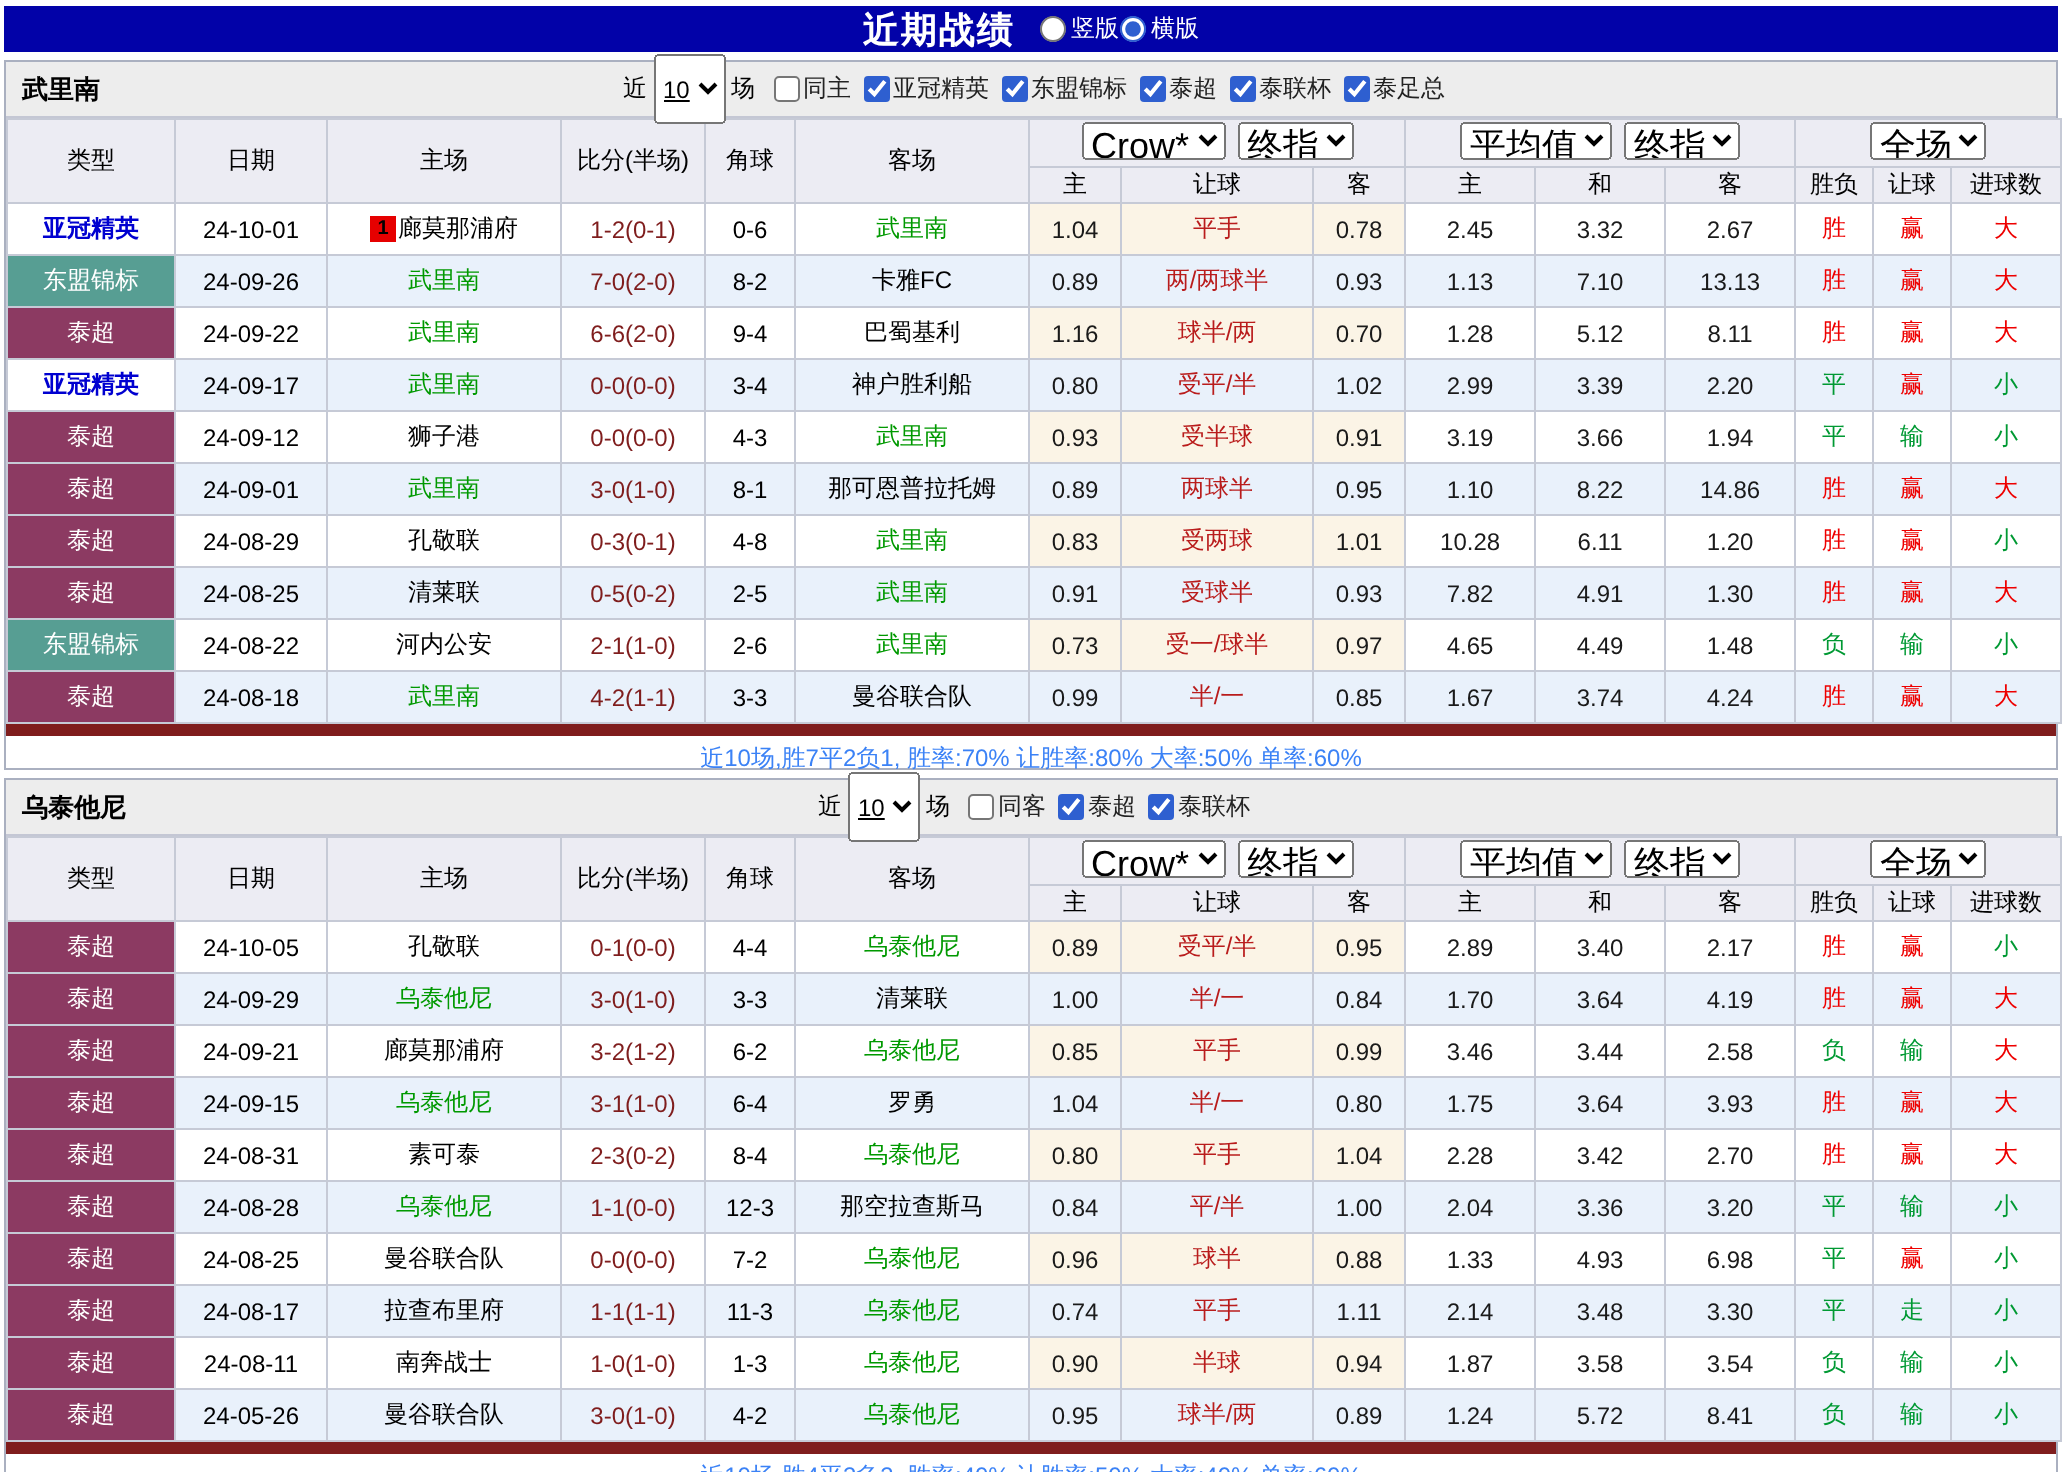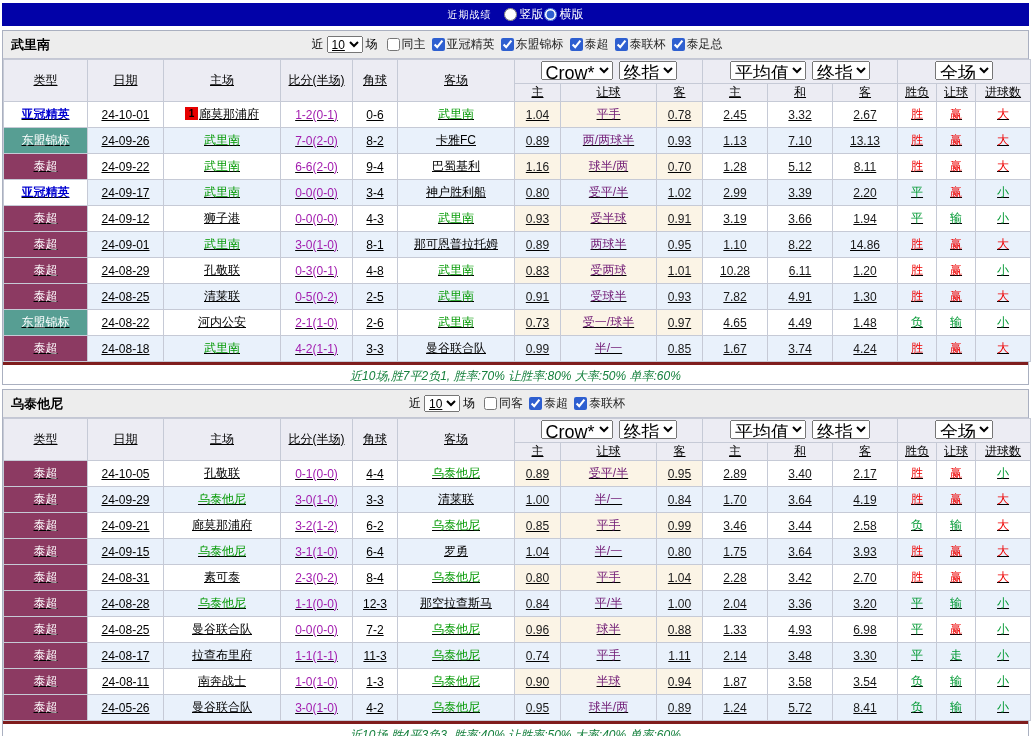--- a/index.html
+++ b/index.html
@@ -9,68 +9,68 @@
     font-size: 12px; color:#000; width:1031px;
   }
   .page { width:1027px; margin:3px auto 0 auto; }
 
   
   .topbar {
     background:#0202A8; height:23px;
     display:flex; align-items:center; justify-content:center; gap:12px;
     color:#fff;
   }
-  .topbar .title { font-weight:normal; font-size:10px; letter-spacing:1px; }
+  .topbar .title { font-weight:bold; font-size:18px; letter-spacing:1px; }
   .topbar label { display:inline-flex; align-items:center; gap:3px; color:#fff; cursor:pointer; }
   input[type=radio], input[type=checkbox] { accent-color:#2e5fd0; width:13px; height:13px; margin:0; }
 
   
   .section { margin-top:4px; border:1px solid #aab0c0; }
   .team-bar { position:relative; background:#EDEDED; border-bottom:1px solid #c4c7d4; height:28px; display:flex; align-items:center; }
   .team-name { font-weight:bold; font-size:13px; padding-left:8px; position:relative; z-index:2; }
   .filter { position:absolute; left:0; right:0; display:flex; justify-content:center; align-items:center; z-index:1; }
   .filter .f-lab { margin:0 3px; color:#000; }
-  .filter select { font-size:12px; height:17px;text-decoration:underline; }
+  .filter select { font-size:12px; height:35px;text-decoration:underline; }
   .filter label.chk { display:inline-flex; align-items:center; gap:2px; margin-left:6px; color:#222; cursor:pointer; }
 
   
-  table.grid { border-collapse:collapse; table-layout:fixed; width:100%; background:#fff;text-decoration:underline; }
+  table.grid { border-collapse:collapse; table-layout:fixed; width:100%; background:#fff; }
   .grid th, .grid td { border:1px solid #c6cad6; text-align:center; overflow:hidden; white-space:nowrap; padding:0 2px; }
   .grid thead th { background:#ECECF3; font-weight:normal; }
   .grid thead tr.hr1 th { height:21px; }
   .grid thead tr.hr2 th { height:18px; }
   .grid thead th.h-sel { padding:1px 0; }
   .grid thead select { font-size:18px; height:19px; margin:0 3px; }
   .grid tbody td { height:26px; }
   .grid tbody tr:nth-child(even) { background:#E9F1FB; }
   .grid tbody tr:nth-child(odd) td.cream { background:#FBF4E6; }
 
   td.type { font-size:12px; }
   .t-acl  { background:#fff; color:#0000D0; font-weight:bold; }
   .t-asean{ background:#579E93; color:#fff; }
   .t-thai { background:#8C3A62; color:#fff; }
 
-  td.score { color:#a21caf; }
+  td.score { color:#7f1d1d; }
   td.team span { color:#000; }
   td.team.self span.tname, td.team span.self { color:#009900; }
-  td.hcap { color:#701a75; }
+  td.hcap { color:#b91c1c; }
   td.num  { color:#1a1a1a; }
   td.res  { }
   .cr { color:#EE0000; }
   .cg { color:#009933; }
 
   .badge {
     display:inline-block; background:#E60000; color:#fff; font-weight:bold;
     width:13px; height:13px; line-height:13px; font-size:10px; text-align:center;
     margin-right:1px; vertical-align:1px;
   }
 
   .summary {
     height:22px; line-height:22px; text-align:center;
-    color:#15803d; background:#fff; border-top:3px solid #7f1d1d;font-style:italic;
+    color:#3b82f6; background:#fff; border-top:6px solid #7f1d1d;
   }
 </style>
 </head>
 <body>
 
 <div class="page">
   <div class="topbar">
     <span class="title">近期战绩</span>
     <span id="layout-options" style="display:inline-flex;">
         <label class="opt">

